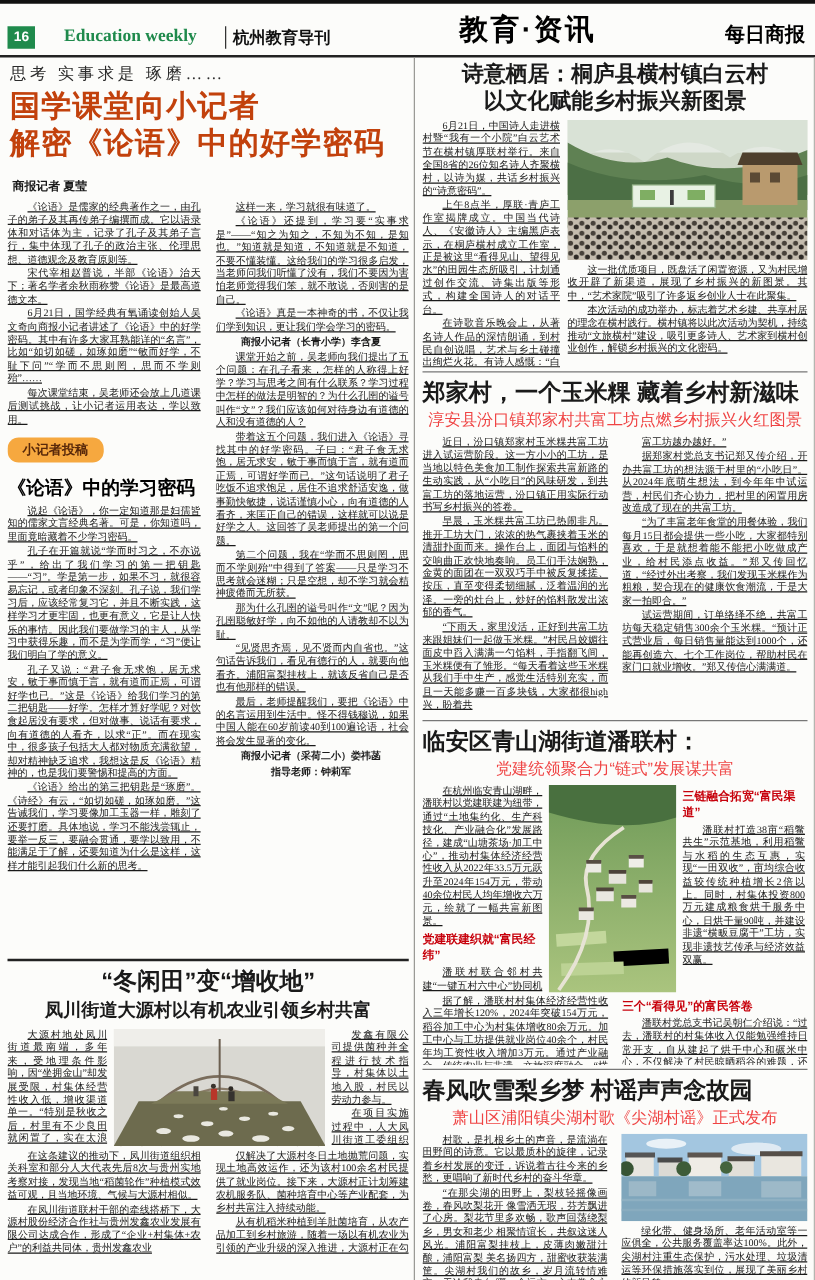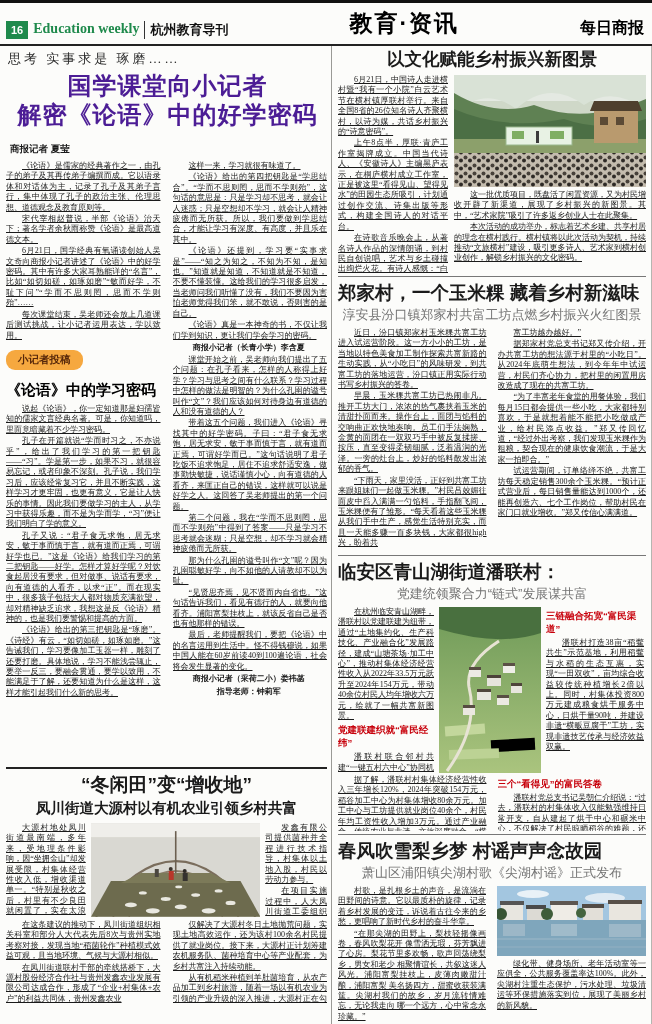--- a/index.html
+++ b/index.html
@@ -2,21 +2,21 @@
 <html><head>
 <meta charset="utf-8">
 <style>
   html,body{margin:0;padding:0;background:#e9e9e6;}
   .page{position:relative;width:652px;height:1024px;margin:0 auto;background:#fcfcfa;
         font-family:"Liberation Serif","DejaVu Serif",serif;color:#1a1a1a;overflow:hidden;
         box-sizing:border-box;}
   .topbar{height:3px;background:#111;}
   
   header{display:flex;align-items:flex-end;justify-content:space-between;padding:5px 8px 3px 6px;}
-  .mast-left{display:flex;align-items:flex-start;gap:5px;}
+  .mast-left{display:flex;align-items:center;gap:23px;}
   .pagenum{display:inline-block;background:#1f8a4c;color:#fff;font:bold 11px/16px "Liberation Sans",sans-serif;
            padding:1px 5px;}
   .mast-en{color:#1f8a4c;font:bold 14px "Liberation Serif",serif;}
   .mast-cn{font:bold 13px "Liberation Sans",sans-serif;color:#111;border-left:1.5px solid #333;padding-left:5px;}
   .section-title{font:bold 23px "Liberation Sans",sans-serif;letter-spacing:2px;color:#000;}
   .paper-name{font:bold 16px "Liberation Sans",sans-serif;color:#000;}
   .header-rule{height:2px;background:#222;margin:2px 0 0 0;}
   .dateline{text-align:right;padding:3px 8px 2px 0;}
   .date-main{font:bold 9.5px "Liberation Sans",sans-serif;color:#111;}
   .date-staff{font:8px "Liberation Sans",sans-serif;color:#222;margin-left:6px;}
@@ -27,42 +27,42 @@
   .right-col{width:320px;padding:0 5px 0 6px;box-sizing:border-box;border-right:1px solid #b5b5b0;}
   
   p{margin:0 0 1px 0;font-size:8px;line-height:10.4px;text-align:justify;text-indent:2em;text-decoration:underline;}
   .sig{font:bold 8px "Liberation Sans",sans-serif;text-align:center;margin:1px 2px 2px 0;}
   .red-sub{font:bold 9.5px "Liberation Sans",sans-serif;color:#c7000b;margin:3px 0 2px 0;}
   .hr{height:1px;background:#777;margin:3px 0;}
   .hr-heavy{height:2px;background:#222;margin:4px 0 3px 0;}
   .cut{overflow:hidden;}
   
   .kicker{font-size:13px;letter-spacing:3px;color:#2b2b2b;margin:2px 0 3px 2px;}
-  .l1-title{font:800 24px/29px "Liberation Sans",sans-serif;color:#4c1d95;letter-spacing:1px;margin:1px 0 14px 2px;text-align:center;}
+  .l1-title{font:800 24px/29px "Liberation Sans",sans-serif;color:#c2410c;letter-spacing:1px;margin:1px 0 14px 2px;}
   .byline{font:bold 9.5px "Liberation Sans",sans-serif;margin:0 0 5px 4px;}
   .l1-cols{display:flex;gap:12px;height:602px;}
   .l1-cols .col{width:156px;}
   .badge{display:inline-block;background:#f6a83f;color:#58280a;font:bold 10.5px "Liberation Sans",sans-serif;
          border-radius:9px;padding:3px 12px;margin:8px 0 6px 0;}
   .subhead-lg{font:bold 15px "Liberation Sans",sans-serif;color:#000;margin:5px 0 4px 0;}
   
   .l2-t1{font:bold 19px "Liberation Sans",sans-serif;text-align:center;margin:2px 0 1px 0;}
   .l2-t2{font:bold 14.5px "Liberation Sans",sans-serif;text-align:center;margin:0 0 5px 0;}
   .l2-row1{display:flex;gap:5px;height:94px;}
   .l2-row1 .colA{width:80px;}
   .l2-row1 .colC{width:62px;}
   .l2-row2{display:flex;gap:12px;height:84px;margin-top:3px;}
   .l2-row2 .col{width:156px;}
   
   .r1-title{font:bold 17.5px/21px "Liberation Sans",sans-serif;text-align:center;margin:3px 0 5px 0;}
   .r1-body{display:flex;gap:6px;height:198px;}
   .r1-body .col1{width:110px;}
   .r1-body .colR{width:192px;}
   .r-title{font:bold 18.5px "Liberation Sans",sans-serif;margin:2px 0 1px 0;}
-  .r-sub{font:13px "Liberation Sans",sans-serif;color:#737373;text-align:center;margin:0 0 4px 0;}
+  .r-sub{font:13px "Liberation Sans",sans-serif;color:#ef4444;text-align:center;margin:0 0 4px 0;}
   .r2-cols{display:flex;gap:11px;height:224px;}
   .r2-cols .col{width:149px;}
   .r3-row1{display:flex;gap:5px;height:166px;}
   .r3-row1 .col1{width:96px;}
   .r3-row1 .col2{width:98px;}
   .r3-row2{display:flex;gap:11px;height:56px;margin-top:2px;}
   .r3-row2 .col{width:149px;}
   .r4-body{display:flex;gap:11px;height:160px;}
   .r4-body .col{width:149px;}
   .photo{display:block;}
@@ -108,21 +108,20 @@
             <div>
                 <p>说起《论语》，你一定知道那是妇孺皆知的儒家文言经典名著。可是，你知道吗，里面竟暗藏着不少学习密码。</p>
                 <p>孔子在开篇就说“学而时习之，不亦说乎”，给出了我们学习的第一把钥匙——“习”。学是第一步，如果不习，就很容易忘记，或者印象不深刻。孔子说，我们学习后，应该经常复习它，并且不断实践，这样学习才更牢固，也更有意义，它是让人快乐的事情。因此我们要做学习的主人，从学习中获得乐趣，而不是为学而学，“习”便让我们明白了学的意义。</p>
                 <p>孔子又说：“君子食无求饱，居无求安，敏于事而慎于言，就有道而正焉，可谓好学也已。”这是《论语》给我们学习的第二把钥匙——好学。怎样才算好学呢？对饮食起居没有要求，但对做事、说话有要求，向有道德的人看齐，以求“正”。而在现实中，很多孩子包括大人都对物质充满欲望，却对精神缺乏追求，我想这是反《论语》精神的，也是我们要警惕和提高的方面。</p>
                 <p>《论语》给出的第三把钥匙是“琢磨”。《诗经》有云，“如切如磋，如琢如磨。”这告诫我们，学习要像加工玉器一样，雕刻了还要打磨。具体地说，学习不能浅尝辄止，要举一反三，要融会贯通，要学以致用，不能满足于了解，还要知道为什么是这样，这样才能引起我们什么新的思考。</p>
               </div>
           </div>
           <div class="col cut">
             <div>
                 <p>这样一来，学习就很有味道了。</p>
-                <p>《论语》给出的第四把钥匙是“学思结合”。“学而不思则罔，思而不学则殆”，这句话的意思是：只是学习却不思考，就会让人迷惑；只是空想却不学习，就会让人精神疲倦而无所获。所以，我们要做到学思结合，才能让学习有深度、有高度，并且乐在其中。</p>
                 <p>《论语》还提到，学习要“实事求是”——“知之为知之，不知为不知，是知也。”知道就是知道，不知道就是不知道，不要不懂装懂。这给我们的学习很多启发，当老师问我们听懂了没有，我们不要因为害怕老师觉得我们笨，就不敢说，否则害的是自己。</p>
                 <p>《论语》真是一本神奇的书，不仅让我们学到知识，更让我们学会学习的密码。</p>
               </div>
             <div class="sig">商报小记者（长青小学）李含夏</div>
             <div>
                 <p>课堂开始之前，吴老师向我们提出了五个问题：在孔子看来，怎样的人称得上好学？学习与思考之间有什么联系？学习过程中怎样的做法是明智的？为什么孔圉的谥号叫作“文”？我们应该如何对待身边有道德的人和没有道德的人？</p>
                 <p>带着这五个问题，我们进入《论语》寻找其中的好学密码。子曰：“君子食无求饱，居无求安，敏于事而慎于言，就有道而正焉，可谓好学而已。”这句话说明了君子吃饭不追求饱足，居住不追求舒适安逸，做事勤快敏捷，说话谨慎小心，向有道德的人看齐，来匡正自己的错误，这样就可以说是好学之人。这回答了吴老师提出的第一个问题。</p>
                 <p>第二个问题，我在“学而不思则罔，思而不学则殆”中得到了答案——只是学习不思考就会迷糊；只是空想，却不学习就会精神疲倦而无所获。</p>
                 <p>那为什么孔圉的谥号叫作“文”呢？因为孔圉聪敏好学，向不如他的人请教却不以为耻。</p>
                 <p>“见贤思齐焉，见不贤而内自省也。”这句话告诉我们，看见有德行的人，就要向他看齐。浦阳富梨挂枝上，就该反省自己是否也有他那样的错误。</p>
@@ -187,20 +186,21 @@
         </div>
       </article>
     </section>
 
     <div class="v-divider"></div>
 
     <section class="right-col">
 
       <article>
         <div class="r1-title">
+          <div>诗意栖居：桐庐县横村镇白云村</div>
           <div>以文化赋能乡村振兴新图景</div>
         </div>
         <div class="r1-body">
           <div class="col1 cut">
               <p>6月21日，中国诗人走进横村暨“我有一个小院”白云艺术节在横村镇厚联村举行。来自全国8省的26位知名诗人齐聚横村，以诗为媒，共话乡村振兴的“诗意密码”。</p>
               <p>上午8点半，厚联·青庐工作室揭牌成立。中国当代诗人、《安徽诗人》主编黑庐表示，在桐庐横村成立工作室，正是被这里“看得见山、望得见水”的田园生态所吸引，计划通过创作交流、诗集出版等形式，构建全国诗人的对话平台。</p>
               <p>在诗歌音乐晚会上，从著名诗人作品的深情朗诵，到村民自创说唱，艺术与乡土碰撞出绚烂火花。有诗人感慨：“白云村的云雾里藏着诗的灵魂，写下和桐庐相关的诗歌。”</p>
             </div>
           <div class="colR">
             <svg class="photo" width="192" height="112" viewBox="0 0 192 112">

